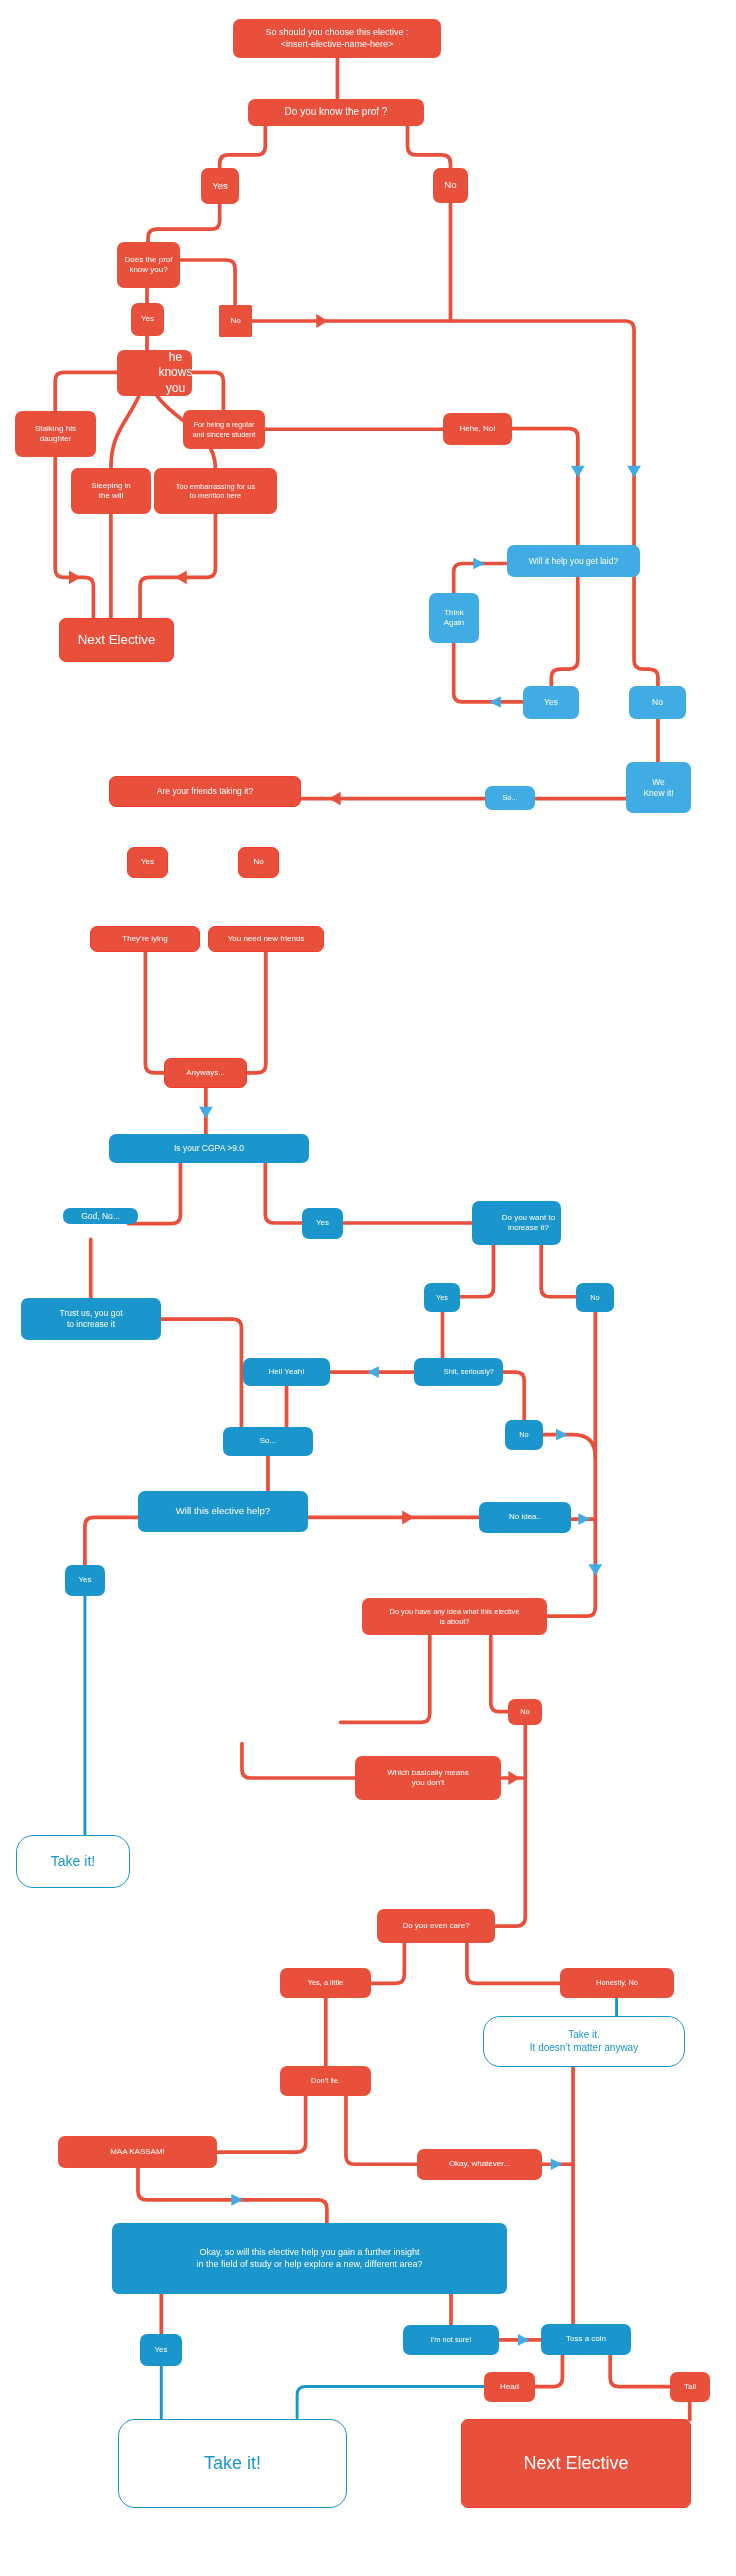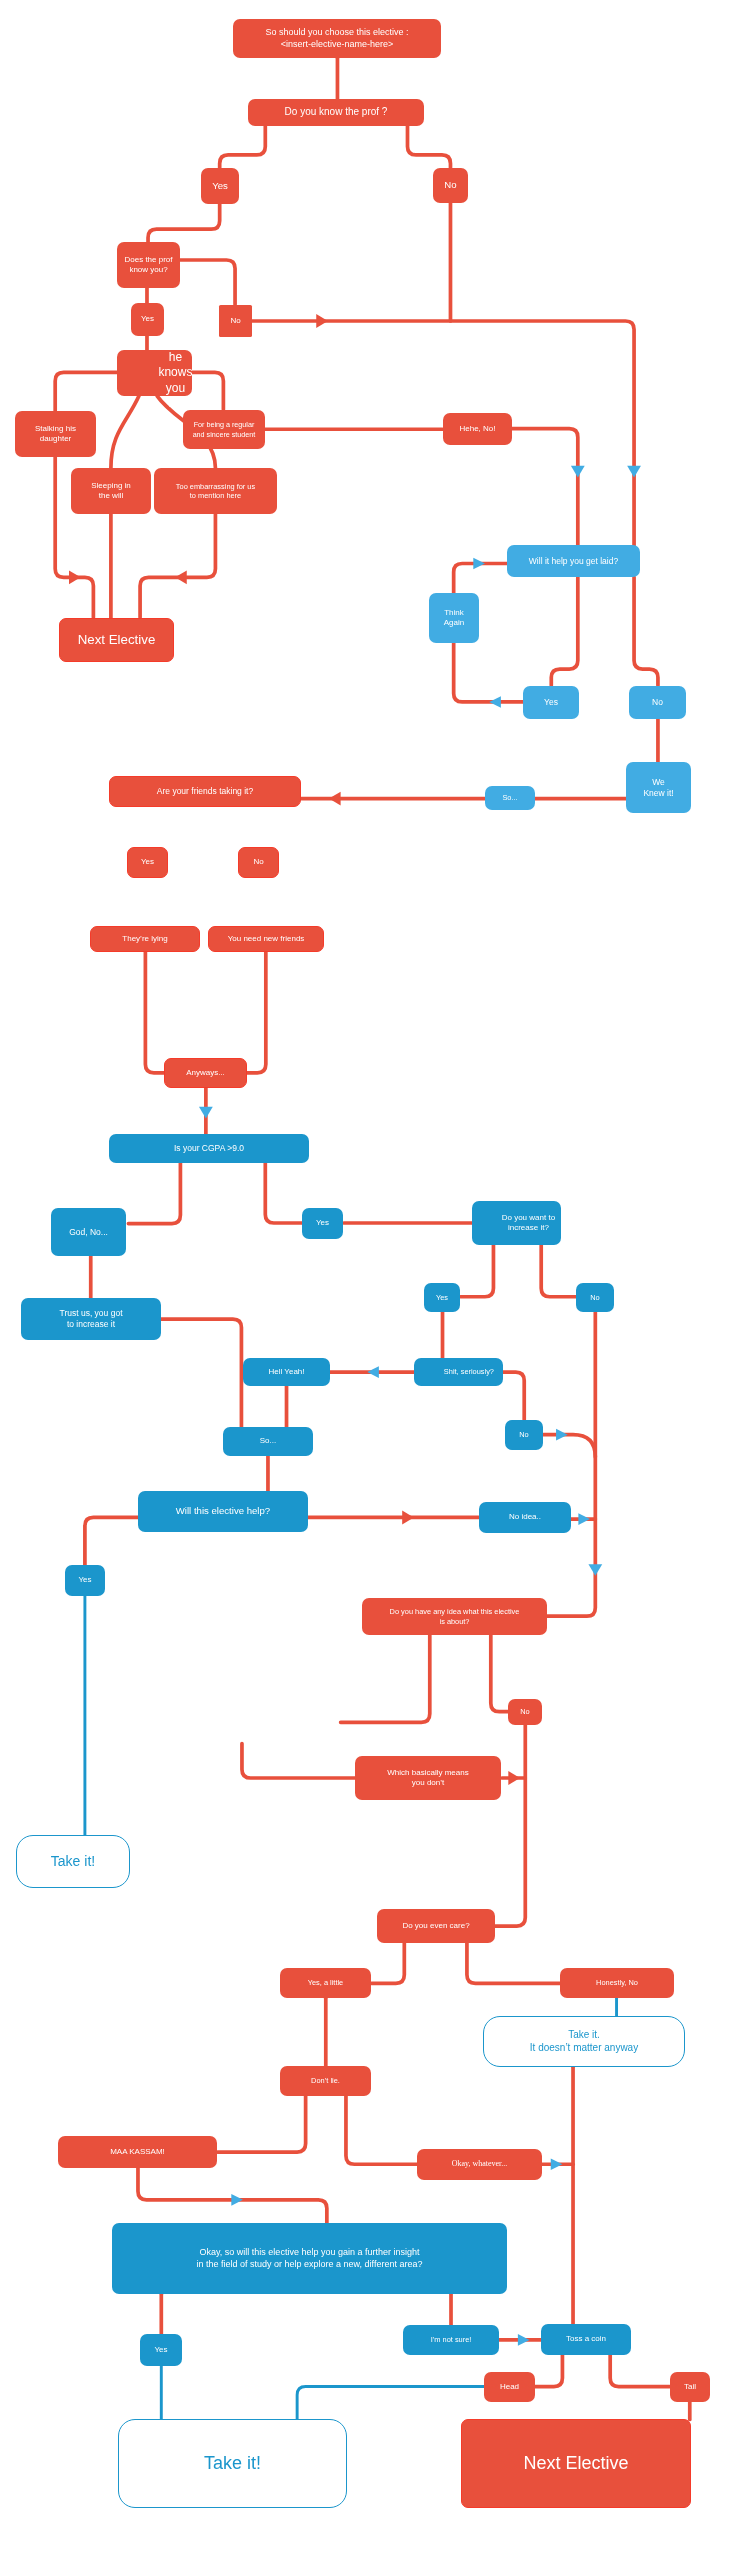--- a/index.html
+++ b/index.html
@@ -149,21 +149,21 @@
   <div class="box bluel" style="left:485px;top:786px;width:50px;height:24.4px;font-size:7.4px;">So...</div>
 
   <div class="box redb" style="left:109px;top:776px;width:192px;height:31px;font-size:8.5px;">Are your friends taking it?</div>
   <div class="box redb" style="left:127px;top:847px;width:41px;height:31px;font-size:8px;">Yes</div>
   <div class="box redb" style="left:238px;top:847px;width:41px;height:31px;font-size:8px;">No</div>
   <div class="box redb" style="left:90px;top:926px;width:110px;height:25.5px;font-size:8px;">They’re lying</div>
   <div class="box redb" style="left:208px;top:926px;width:116px;height:25.5px;font-size:8px;">You need new friends</div>
   <div class="box redb" style="left:164px;top:1058px;width:83px;height:30px;font-size:8px;">Anyways...</div>
 
   <div class="box blue" style="left:109px;top:1134px;width:200px;height:29px;font-size:8.5px;">Is your CGPA &gt;9.0</div>
-  <div class="box blue" style="left:51px;top:1208px;width:75px;height:48px;font-size:8.5px;">God, No...</div>
+  <div class="box blue" style="left:63px;top:1208px;width:75px;height:16px;font-size:8.5px;">God, No...</div>
   <div class="box blue" style="left:302px;top:1208px;width:41px;height:31px;font-size:8px;">Yes</div>
   <div class="box blue" style="left:472px;top:1201px;width:89px;height:44px;font-size:8px;padding-left:28px;">Do you want to
 increase it?</div>
   <div class="box blue" style="left:21px;top:1298px;width:140px;height:42px;font-size:8.5px;">Trust us, you got
 to increase it</div>
   <div class="box blue" style="left:424px;top:1283px;width:36px;height:29px;font-size:7.4px;">Yes</div>
   <div class="box blue" style="left:576px;top:1283px;width:38px;height:29px;font-size:7.4px;">No</div>
   <div class="box blue" style="left:243px;top:1358px;width:87px;height:28px;font-size:8px;">Hell Yeah!</div>
   <div class="box blue" style="left:414px;top:1358px;width:89px;height:28px;font-size:7.4px;padding-left:25px;">Shit, seriously?</div>
   <div class="box blue" style="left:505px;top:1420px;width:38px;height:30px;font-size:7.4px;">No</div>
@@ -178,21 +178,21 @@
   <div class="box red" style="left:355px;top:1756px;width:146px;height:44px;font-size:8px;">Which basically means
 you don’t</div>
   <div class="box outline" style="left:16px;top:1835px;width:114px;height:53px;font-size:14px;">Take it!</div>
   <div class="box red" style="left:377px;top:1909px;width:118px;height:34px;font-size:8px;">Do you even care?</div>
   <div class="box red" style="left:280px;top:1968px;width:91px;height:30px;font-size:7.4px;">Yes, a little</div>
   <div class="box red" style="left:560px;top:1968px;width:114px;height:30px;font-size:7.4px;">Honestly, No</div>
   <div class="box outline" style="left:483px;top:2016px;width:202px;height:51px;font-size:10px;">Take it.
 It doesn’t matter anyway</div>
   <div class="box red" style="left:280px;top:2066px;width:91px;height:30px;font-size:7.4px;">Don’t lie.</div>
   <div class="box red" style="left:58px;top:2136px;width:159px;height:32px;font-size:8px;">MAA KASSAM!</div>
-  <div class="box red" style="left:417px;top:2149px;width:125px;height:31px;font-size:8px;font-family:Liberation Serif, serif;">Okay, whatever...</div>
+  <div class="box red" style="left:417px;top:2149px;width:125px;height:31px;font-size:8px;">Okay, whatever...</div>
 
   <div class="box blue" style="left:112px;top:2223px;width:395px;height:71px;font-size:9px;">Okay, so will this elective help you gain a further insight
 in the field of study or help explore a new, different area?</div>
   <div class="box blue" style="left:140px;top:2334px;width:42px;height:32px;font-size:8px;">Yes</div>
   <div class="box blue" style="left:403px;top:2325px;width:96px;height:30px;font-size:7.4px;">I’m not sure!</div>
   <div class="box blue" style="left:541px;top:2324px;width:90px;height:31px;font-size:8px;">Toss a coin</div>
   <div class="box red" style="left:484px;top:2372px;width:51px;height:30px;font-size:8px;">Head</div>
   <div class="box red" style="left:670px;top:2372px;width:40px;height:30px;font-size:8px;">Tail</div>
   <div class="box outline" style="left:118px;top:2419px;width:229px;height:89px;font-size:18px;">Take it!</div>
   <div class="box redb" style="left:461px;top:2419px;width:230px;height:89px;font-size:18px;">Next Elective</div>

